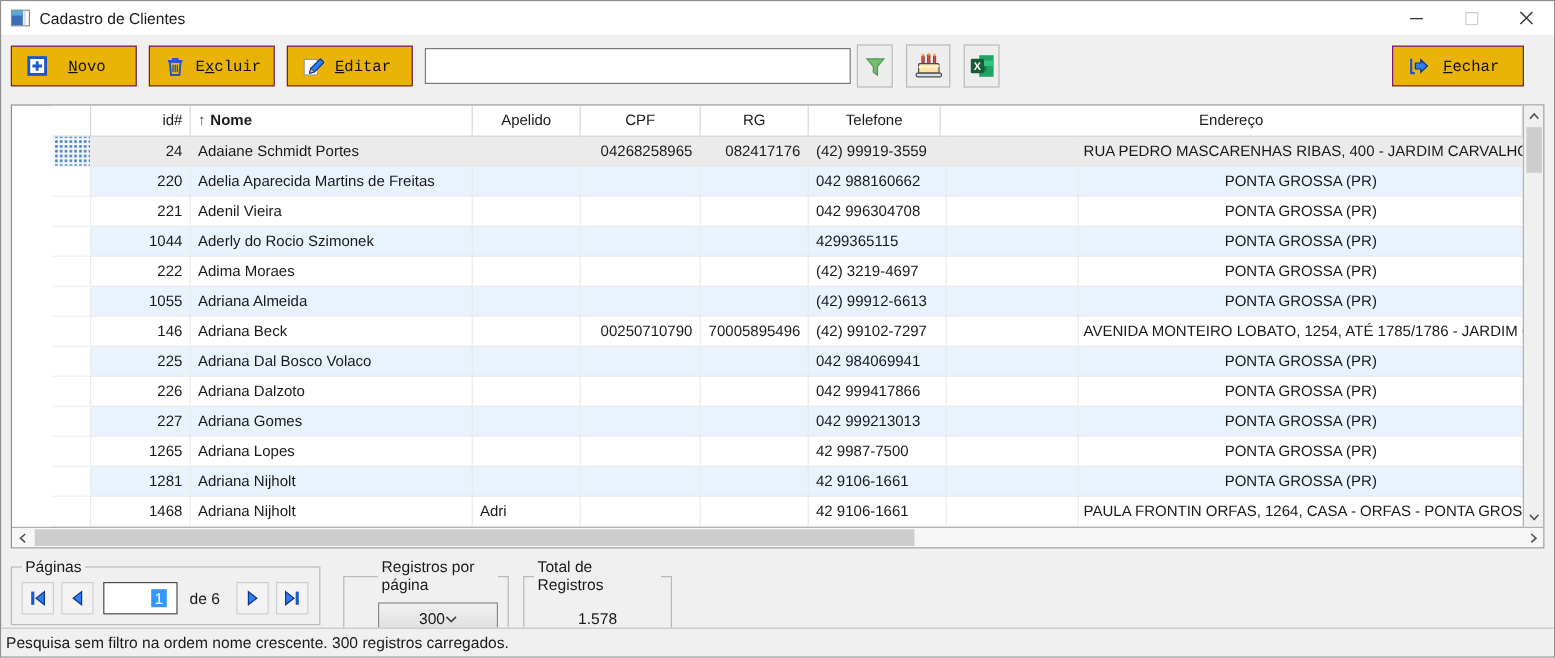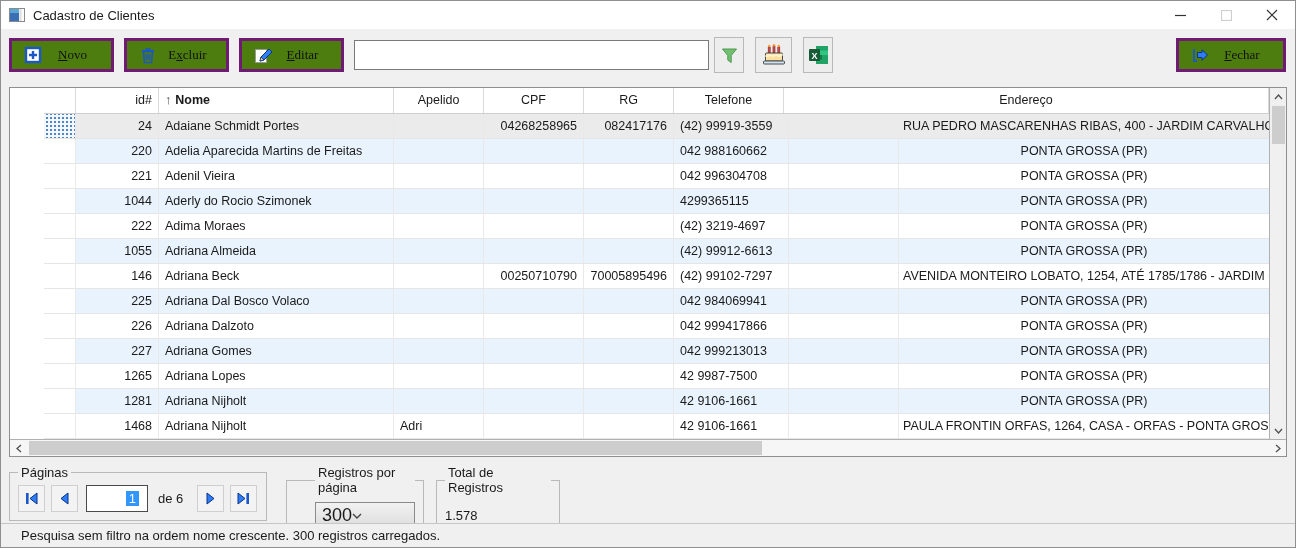--- a/index.html
+++ b/index.html
@@ -14,38 +14,38 @@
   }
   
   .titlebar { height:28px; background:#ffffff; display:flex; align-items:center; }
   .app-icon { width:16px; height:16px; margin-left:8px; flex:0 0 auto; }
   .title { margin-left:8px; font-size:13px; }
   .win-controls { margin-left:auto; display:flex; height:100%; }
   .win-btn { width:46px; height:100%; display:flex; align-items:center; justify-content:center; }
   
   .toolbar { display:flex; align-items:center; padding:8px 9px 8px 8px; height:52px; }
   .tb-btn {
-    height:34px; background:#4d7c0f; border:3px solid #701a75;
+    height:34px; background:#eab308; border:1px solid #701a75;
     display:flex; align-items:center; font-size:13px; color:#111;
-    font-family:Liberation Serif, serif; cursor:default;
+    font-family:Liberation Mono, monospace; cursor:default;
   }
   .tb-btn .ico { width:18px; height:18px; margin:0 0 0 12px; display:flex; }
   .tb-btn .lbl { flex:1; text-align:center; padding:0 16px 0 8px; }
   .btn-main { width:105px; margin-right:10px; }
   .search-input {
     width:355px; height:30px; border:1px solid #7a7a7a; background:#fff;
     font-size:13px; padding:0 6px; margin-right:5px; font-family:"Liberation Sans",sans-serif;
   }
   .icon-btn {
     width:30px; height:36px; background:#ededed; border:1px solid #b9b9b9;
     display:flex; align-items:center; justify-content:center; margin-right:11px;
   }
   .icon-btn.wide { width:37px; }
   .spacer { flex:1; }
-  .btn-close-form { width:110px; margin-right:0; }
+  .btn-close-form { width:110px; margin-right:16px; }
   
   .grid-wrap {
     margin:6px 8px 0 8px; border:1px solid #8f8f8f; height:370px;
     display:flex; flex-direction:column; background:#fff;
   }
   .grid-main { flex:1; display:flex; min-height:0;padding-left:34px; }
   .table-area { flex:1; overflow:hidden; display:flex; flex-direction:column; }
   .thead { display:flex; height:26px; line-height:25px; background:#fff;
     border-bottom:1px solid #cfcfcf; font-size:12.5px; flex:0 0 auto; }
   .thead .cell { border-right:1px solid #d9d9d9; }
@@ -92,26 +92,26 @@
   .pages-row { display:flex; align-items:center; }
   .pg-btn { width:27px; height:27px; background:#f3f3f3; border:1px solid #cfcfcf;
     display:flex; align-items:center; justify-content:center; margin-right:6px; }
   .page-input { width:62px; height:27px; background:#fff; border:1px solid #4a4a4a;
     display:flex; align-items:center; justify-content:flex-end; padding-right:8px;
     margin:0 2px; font-size:13px; }
   .page-input .sel { background:#3297fd; color:#fff; padding:0 3px; }
   .of-label { font-size:13px; margin:0 14px 0 8px; }
   .combo { width:100px; height:27px; margin-top:2px; border:1px solid #8a8a8a;
     background:linear-gradient(#f2f2f2,#dcdcdc); display:flex; align-items:center;
-    font-size:18px; padding:0 6px; justify-content:flex-start; }
-  .total-value { font-size:13px; margin-top:8px; }
+    font-size:13px; padding:0 6px; justify-content:center; }
+  .total-value { font-size:13px; text-align:center; margin-top:8px; }
   
   .statusbar { position:absolute; left:0; right:0; bottom:0; height:24px;
     border-top:1px solid #c6c6c6; background:#f0f0f0; display:flex; align-items:center;
-    padding-left:20px; font-size:13px; }
+    padding-left:4px; font-size:13px; }
   u { text-decoration:underline; }
 </style>
 </head>
 <body>
 
 <div class="titlebar">
   <span class="app-icon">
     <svg viewBox="0 0 16 16" width="16" height="16">
         <rect x="0.5" y="1.5" width="15" height="13" fill="#fff" stroke="#8a8a8a"></rect>
         <rect x="1" y="2" width="9" height="12" fill="#3a6fb5"></rect>

